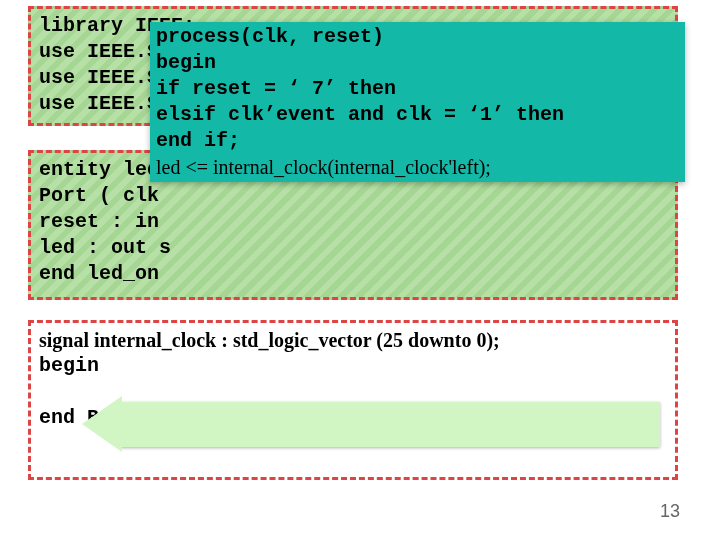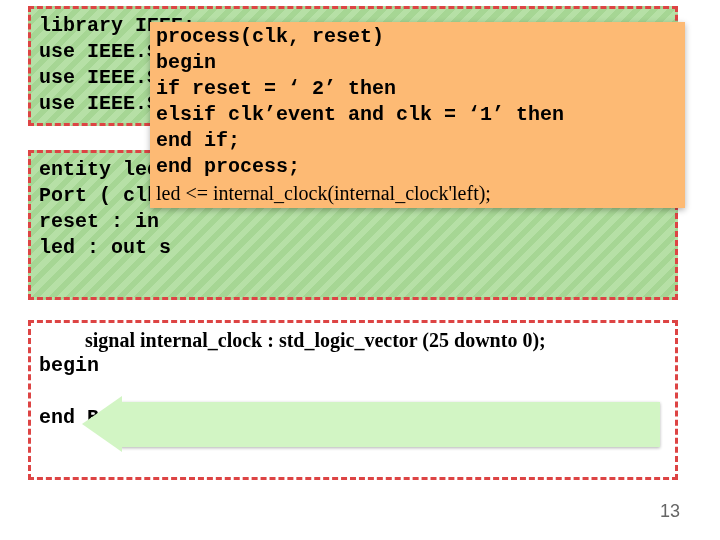--- a/index.html
+++ b/index.html
@@ -59,37 +59,36 @@
     width: 0; height: 0;
     border-top: 28px solid transparent;
     border-bottom: 28px solid transparent;
     border-right: 40px solid #d2f5c4;
   }
   .overlay {
     position: absolute;
     left: 150px;
     top: 22px;
     width: 535px;
-    background: #fdba74;
+    background: #14b8a6;
     box-shadow: 0 2px 6px rgba(0,0,0,0.3);
     padding: 2px 6px;
     font-size: 20px;
     line-height: 26px;
     font-weight: bold;
     color: #000;
     box-sizing: border-box;
   }
   .overlay .serif {
     font-family: Georgia, "Times New Roman", serif;
     font-weight: normal;
   }
   .serif2 {
     font-family: Georgia, "Times New Roman", serif;
     font-weight: bold;
-    margin-left: 46px;
   }
   .pagenum {
     position: absolute;
     right: 40px;
     bottom: 18px;
     font-family: Arial, sans-serif;
     font-size: 18px;
     color: #666;
     margin-left: 20px;
   }
@@ -103,34 +102,34 @@
   <div class="line">use IEEE.ST</div>
   <div class="line">use IEEE.ST</div>
   <div class="line">use IEEE.ST</div>
 </div>
 
 <div class="box box-mid slash">
   <div class="line">entity led</div>
   <div class="line">Port ( clk</div>
   <div class="line">reset : in</div>
   <div class="line">led : out s</div>
+  <div class="line">end led_on</div>
 </div>
 
 <div class="box box-bot">
   <div class="line serif2">signal internal_clock : std_logic_vector (25 downto 0);</div>
   <div class="line">begin</div>
   <div class="line"> </div>
   <div class="line">end Behavioral;</div>
 </div>
 
 <div class="arrow"></div>
 
 <div class="overlay">
   <div class="line">process(clk, reset)</div>
   <div class="line">begin</div>
-  <div class="line">if reset = ‘ 2’ then</div>
+  <div class="line">if reset = ‘ 7’ then</div>
   <div class="line">elsif clk’event and clk = ‘1’ then</div>
   <div class="line">end if;</div>
-  <div class="line">end process;</div>
   <div class="line serif">led &lt;= internal_clock(internal_clock'left);</div>
 </div>
 
 <div class="pagenum">13</div>
 
 </body></html>

